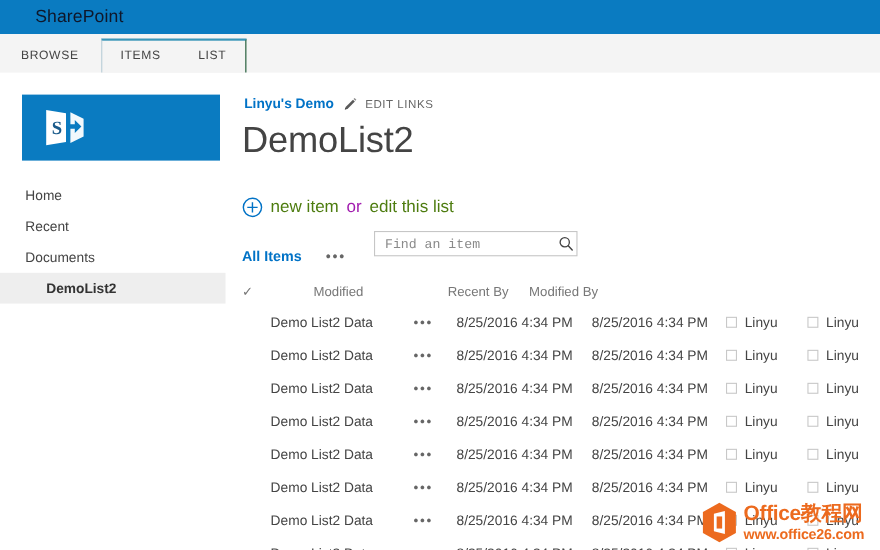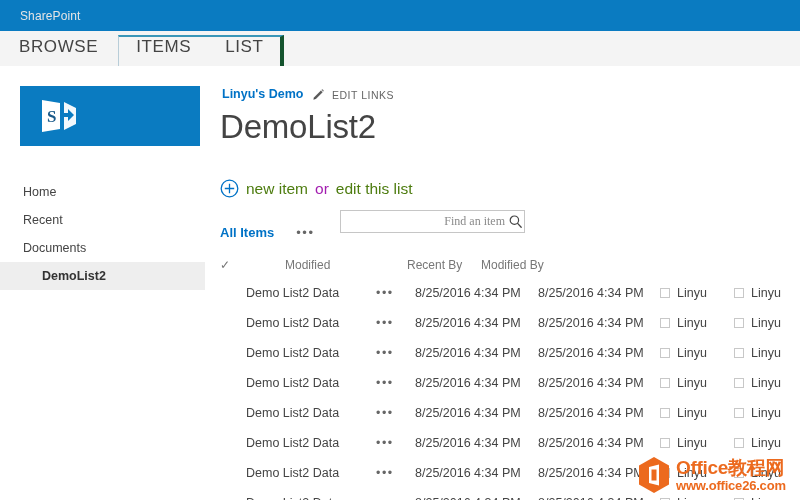--- a/index.html
+++ b/index.html
@@ -24,54 +24,54 @@
   
   .suitebar {
     position: absolute;
     left: 0; top: 0;
     width: 800px; height: 31px;
     background: #0a7bc1;
     display: flex;
     align-items: center;
   }
   .suitebar-title {
-    color: #e5e5e5;
-    font-size: 12px;
-    margin-left: 20px;
+    color: #0f172a;
+    font-size: 16px;
+    margin-left: 32px;
     letter-spacing: .1px;
   }
 
   
   .ribbon {
     position: absolute;
     left: 0; top: 31px;
     width: 800px; height: 35px;
     background: #f4f4f4;
   }
   .ribbon-tabs {
     position: absolute;
     left: 0; top: 0;
     height: 35px;
     display: flex;
     align-items: flex-end;
   }
   .tab {
-    font-size: 17px;
+    font-size: 11px;
     color: #444;
     letter-spacing: .6px;
     padding: 0 0 9px 0;
     cursor: default;
   }
   .tab-browse { margin-left: 19px; margin-right: 20px; }
   .tab-group {
     display: flex;
     align-items: flex-end;
     height: 31px;
     border-left: 1px solid #b8cdd8;
-    border-right: 4px solid #14532d;
+    border-right: 1px solid #14532d;
     border-top: 2px solid #3a96b8;
     background: #f4f4f4;
     box-sizing: border-box;
   }
   .tab-group .tab { padding: 0 17px 9px 17px; }
 
   
   .logo {
     position: absolute;
     left: 20px; top: 86px;
@@ -156,39 +156,38 @@
     box-sizing: border-box;
     display: flex;
     align-items: center;
   }
   .searchbox input {
     border: 0;
     outline: 0;
     flex: 1;
     height: 21px;
     margin-left: 7px;
-    font-family: Liberation Serif, serif;
+    font-family: Liberation Mono, monospace;
     font-size: 12px;
     color: #444;
     background: transparent;
-    text-align: right;
   }
   .searchbox input::placeholder { color: #8a8a8a; }
   .search-btn {
     width: 26px;
     display: flex;
     align-items: center;
     justify-content: center;
     cursor: pointer;
   }
 
   
   .leftnav {
     position: absolute;
-    left: 0; top: 178px;
+    left: 0; top: 164px;
     width: 205px;
   }
   .nav-item {
     font-size: 12.5px;
     color: #444;
     padding: 7px 0 7px 23px;
     cursor: pointer;
   }
   .nav-item.sub {
     padding-left: 42px;

